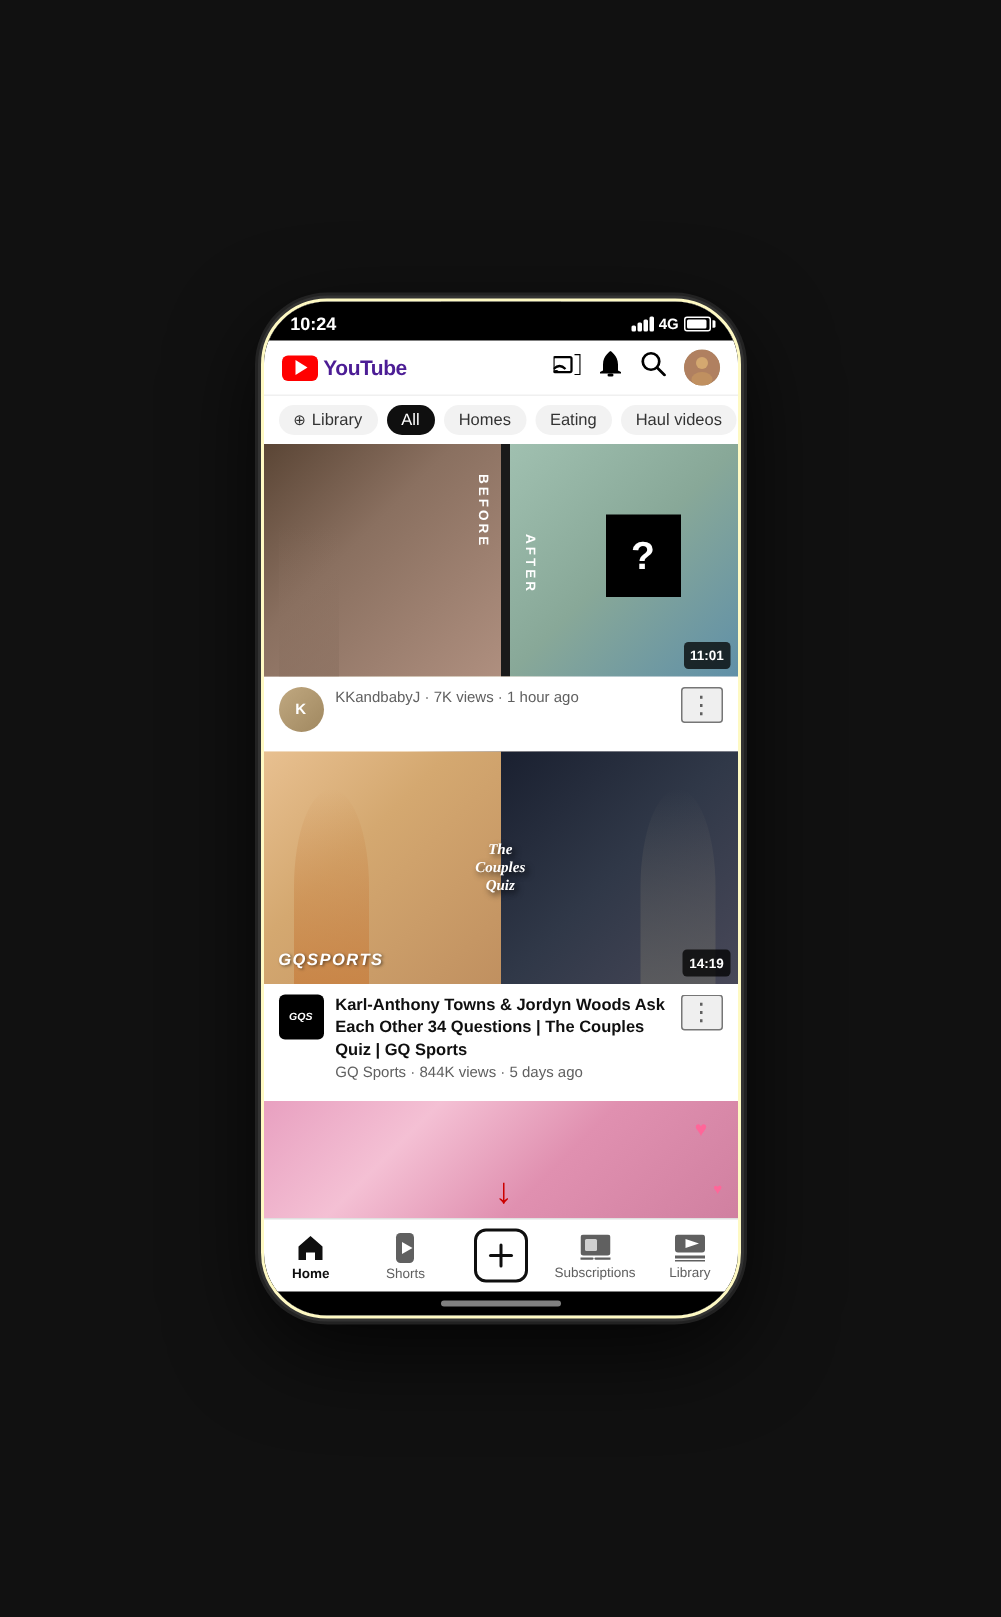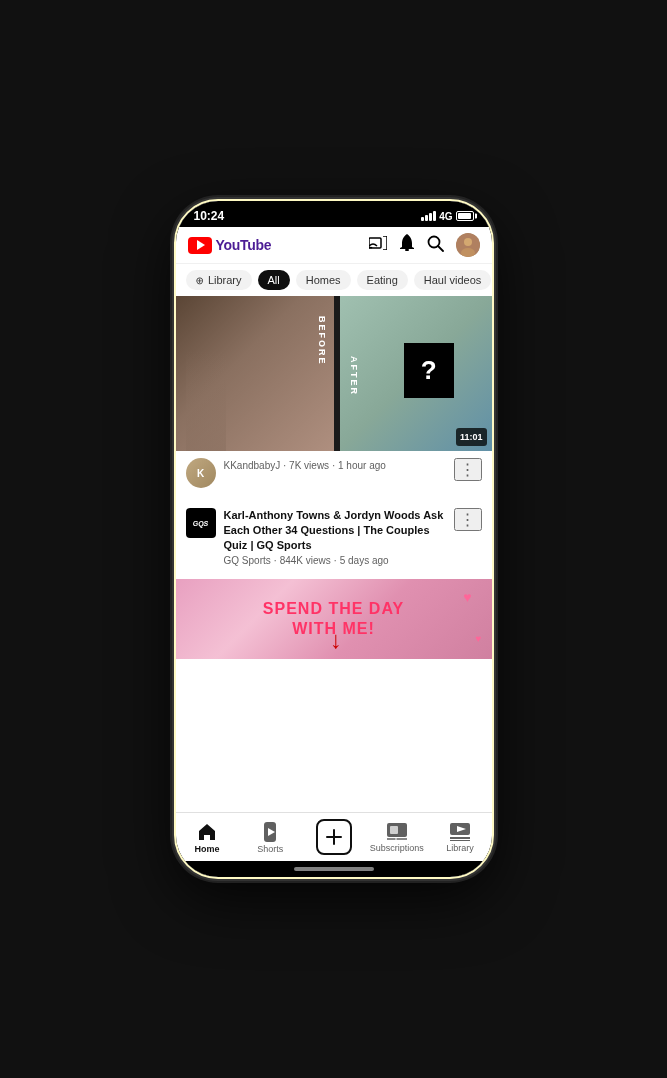--- a/index.html
+++ b/index.html
@@ -462,44 +462,53 @@
               <span>7K views</span>
               <span> · </span>
               <span>1 hour ago</span>
             </div>
           </div>
           <button class="more-btn">⋮</button>
         </div>
       </div>
 
       <div class="video-card">
+        <div class="thumb-2">
+          <div class="thumb-2-left">
+
+            <div style="position:absolute;bottom:0;left:20px;width:50px;height:130px;background:linear-gradient(to top,#c88040,transparent);border-radius:50% 50% 0 0;opacity:0.8;"></div>
+          </div>
+          <div class="thumb-2-right">
+
+            <div style="position:absolute;bottom:0;right:15px;width:50px;height:130px;background:linear-gradient(to top,#606060,transparent);border-radius:50% 50% 0 0;opacity:0.8;"></div>
+          </div>
+          <div class="couples-quiz-text">
+            The<br>Couples<br>Quiz
+          </div>
+          <div class="gq-sports-label">GQSPORTS</div>
+          <div class="duration-badge">14:19</div>
+        </div>
         <div class="video-info">
           <div class="channel-avatar-gq" style="font-style:italic;font-size:7px;">GQS</div>
           <div class="video-meta">
             <div class="video-title">Karl-Anthony Towns &amp; Jordyn Woods Ask Each Other 34 Questions | The Couples Quiz | GQ Sports</div>
             <div class="video-sub">
               <span>GQ Sports</span>
               <span> · </span>
               <span>844K views</span>
               <span> · </span>
               <span>5 days ago</span>
             </div>
           </div>
           <button class="more-btn">⋮</button>
         </div>
       </div>
 
       <div class="video-card">
         <div class="thumb-3">
-          <div>
-            <div class="spend-day-text">
-              <span>SPEND THE DAY</span><br>
-              <span>WITH ME!</span>
-            </div>
-          </div>
 
           <div style="position:absolute;top:10px;right:20px;font-size:14px;color:#ff6699;">♥</div>
           <div style="position:absolute;bottom:15px;right:10px;font-size:10px;color:#ff6699;">♥</div>
 
           <div class="red-arrow">↓</div>
         </div>
       </div>
 
     </div>
 

